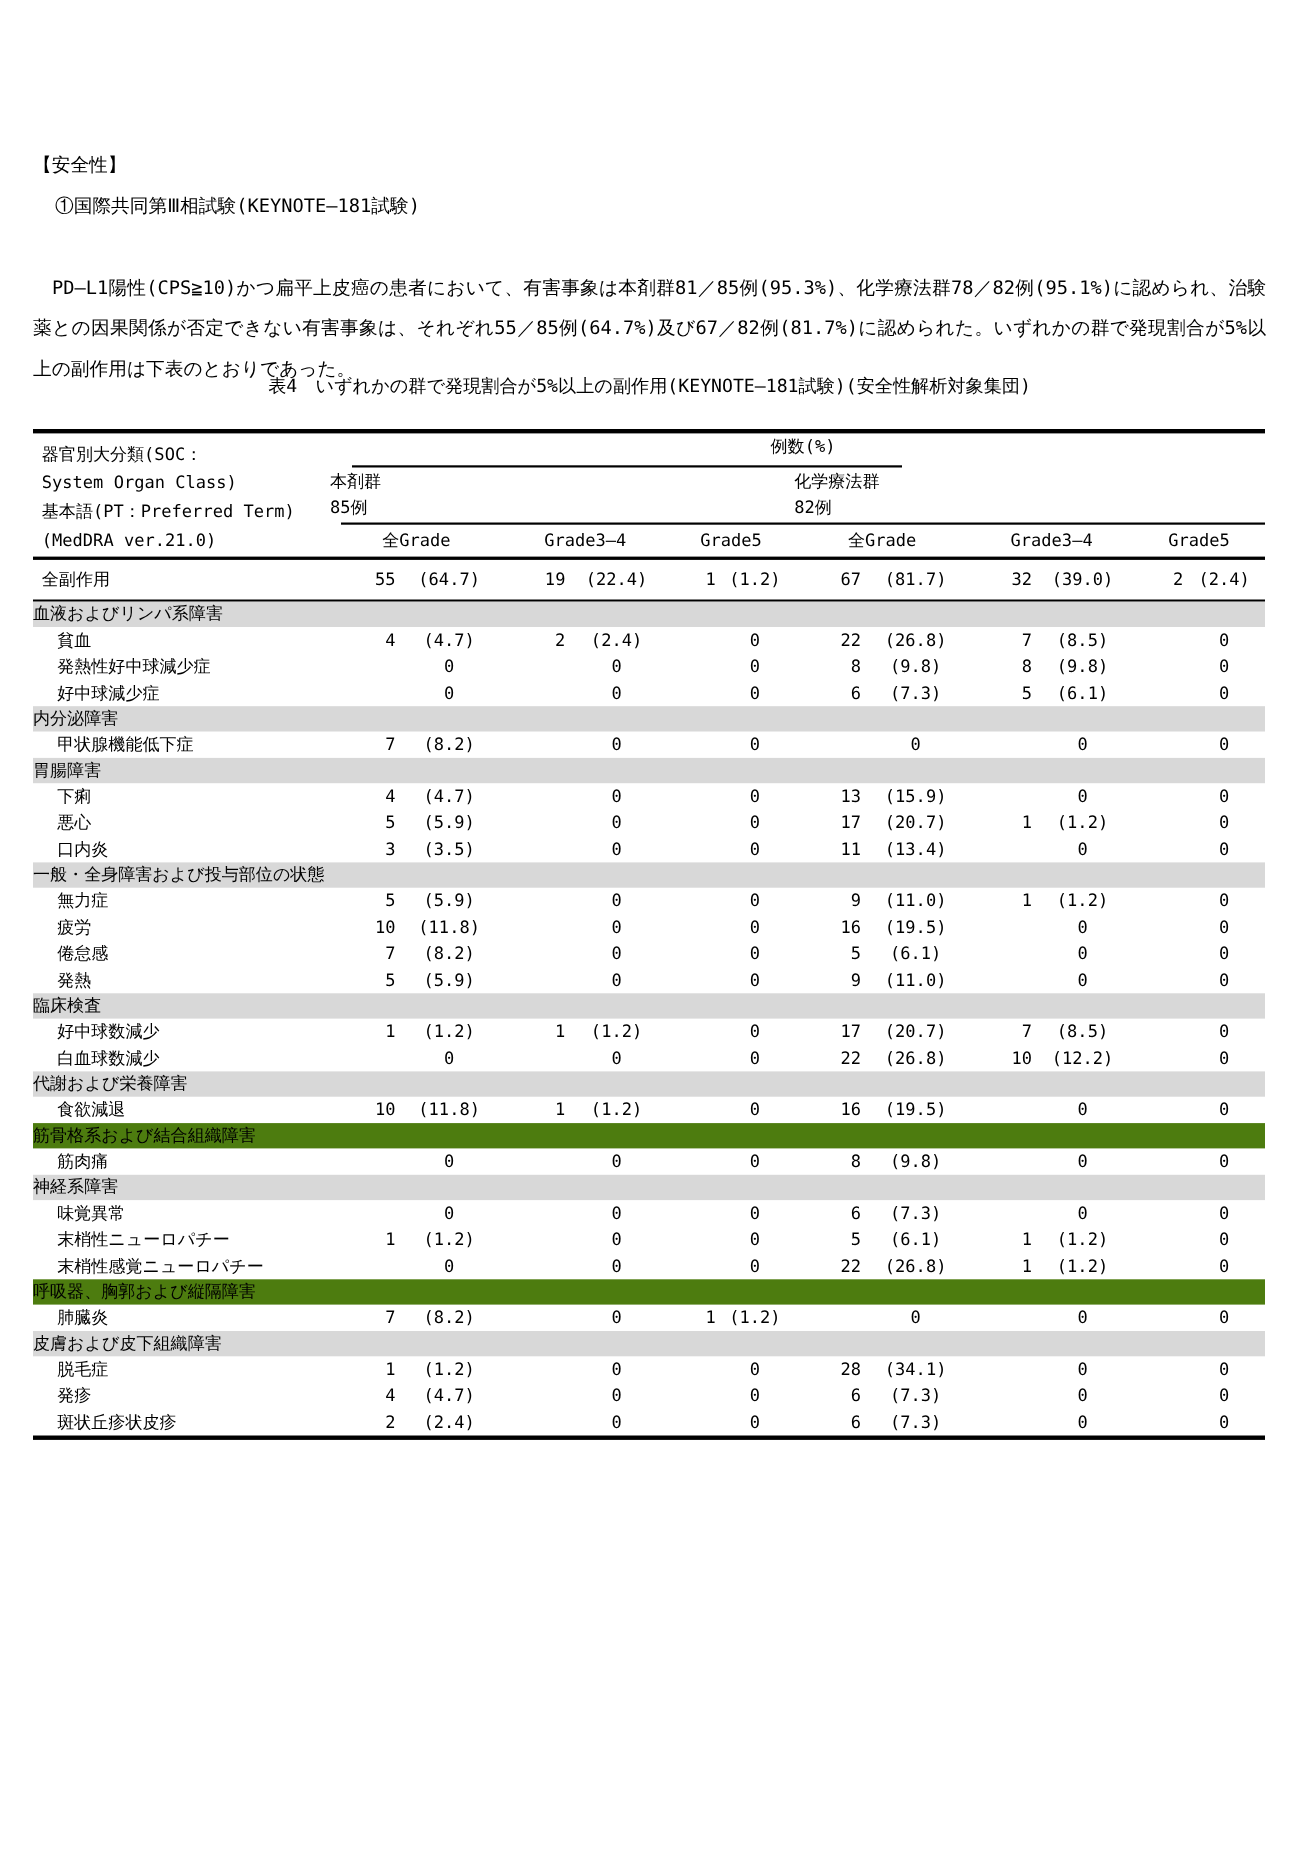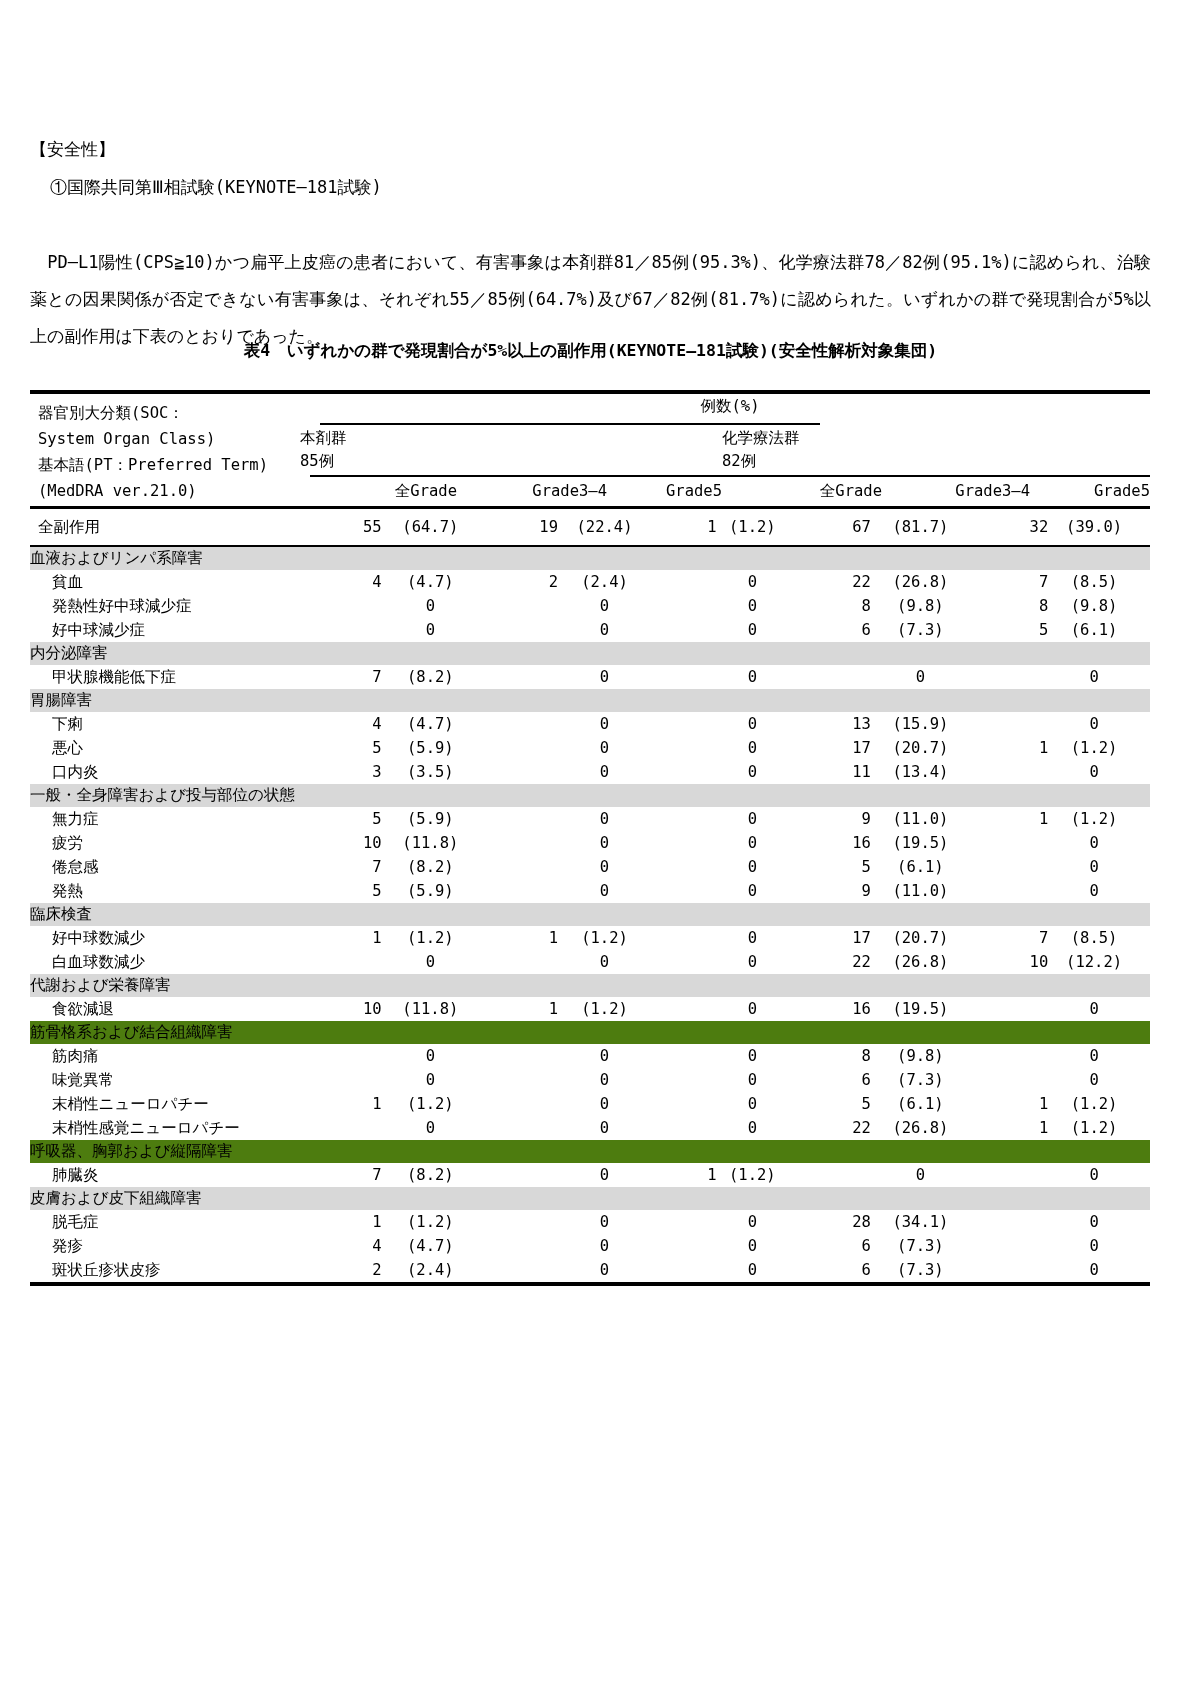--- a/index.html
+++ b/index.html
@@ -7,40 +7,40 @@
     width:1181px;height:1695px;position:relative;overflow:hidden;
     font-family:"DejaVu Sans Mono","Liberation Mono",monospace;
     color:#000;
   }
   .doc{position:absolute;left:30px;top:0;width:1121px;height:1399px;}
 
   .sec-heading{position:absolute;left:0;top:138px;font-size:17px;}
   .sub-heading{position:absolute;left:0;top:176px;font-size:17px;margin-left:20px;}
   .paragraph{position:absolute;left:0;top:206px;width:1121px;font-size:17px;line-height:37px;text-align:justify;margin-top:38px;}
 
-  .tbl-title{position:absolute;left:0;top:340px;width:1121px;text-align:center;font-size:16.5px;font-weight:bold;}
+  .tbl-title{position:absolute;left:0;top:340px;width:1121px;text-align:center;font-size:16.5px;}
 
   .tbl{position:absolute;left:0;top:390px;width:1120px;border-top:4px solid #000;border-bottom:4px solid #000;}
 
   
   .tbl-header{position:relative;height:112px;border-bottom:3px solid #000;font-size:15.5px;}
   .lh{position:absolute;left:8px;top:6px;line-height:26px;}
   .unit{position:absolute;left:590px;top:2px;width:220px;text-align:center;}
   .unit-line{position:absolute;left:290px;top:29px;width:500px;height:0;border-bottom:2px solid #000;}
   .grp{position:absolute;top:33px;text-align:left;line-height:23px;}
   .grp1{left:270px;width:422px;}
   .grp2{left:692px;width:428px;}
   .grp-line{position:absolute;left:280px;top:81px;width:840px;height:0;border-bottom:2px solid #000;}
   .grade-row{position:absolute;left:0;top:84px;width:1120px;height:26px;
     display:grid;grid-template-columns:270px 157px 150px 115px 160px 148px 120px;align-items:center;}
-  .grade-row .gcol{text-align:right;}
+  .grade-row .gcol{text-align:center;}
 
   
   .trow{display:grid;grid-template-columns:270px 157px 150px 115px 160px 148px 120px;
-        height:24px;align-items:center;font-size:15.5px;gap:22px;}
+        height:24px;align-items:center;font-size:15.5px;}
   .trow.total-row{height:36px;border-bottom:2px solid #000;}
   .rlabel{padding-left:22px;white-space:nowrap;overflow:hidden;}
   .total-row .rlabel{padding-left:8px;}
   .cell{display:flex;align-items:center;}
   .cell .n{width:38%;text-align:right;}
   .cell .p{width:62%;text-align:center;}
   .srow{height:23px;display:flex;align-items:center;font-size:15.5px;}
   .srow.light{background:#d8d8d8;}
   .srow.dark{background:#4d7c0f;}
 </style>
@@ -517,20 +517,21 @@
           </div>
           <div class="cell">
             <span class="n"></span>
             <span class="p">0</span>
           </div>
           <div class="cell">
             <span class="n"></span>
             <span class="p">0</span>
           </div>
         </div>
+        <div class="srow light">神経系障害</div>
         <div class="trow">
           <div class="rlabel">味覚異常</div>
           <div class="cell">
             <span class="n"></span>
             <span class="p">0</span>
           </div>
           <div class="cell">
             <span class="n"></span>
             <span class="p">0</span>
           </div>

